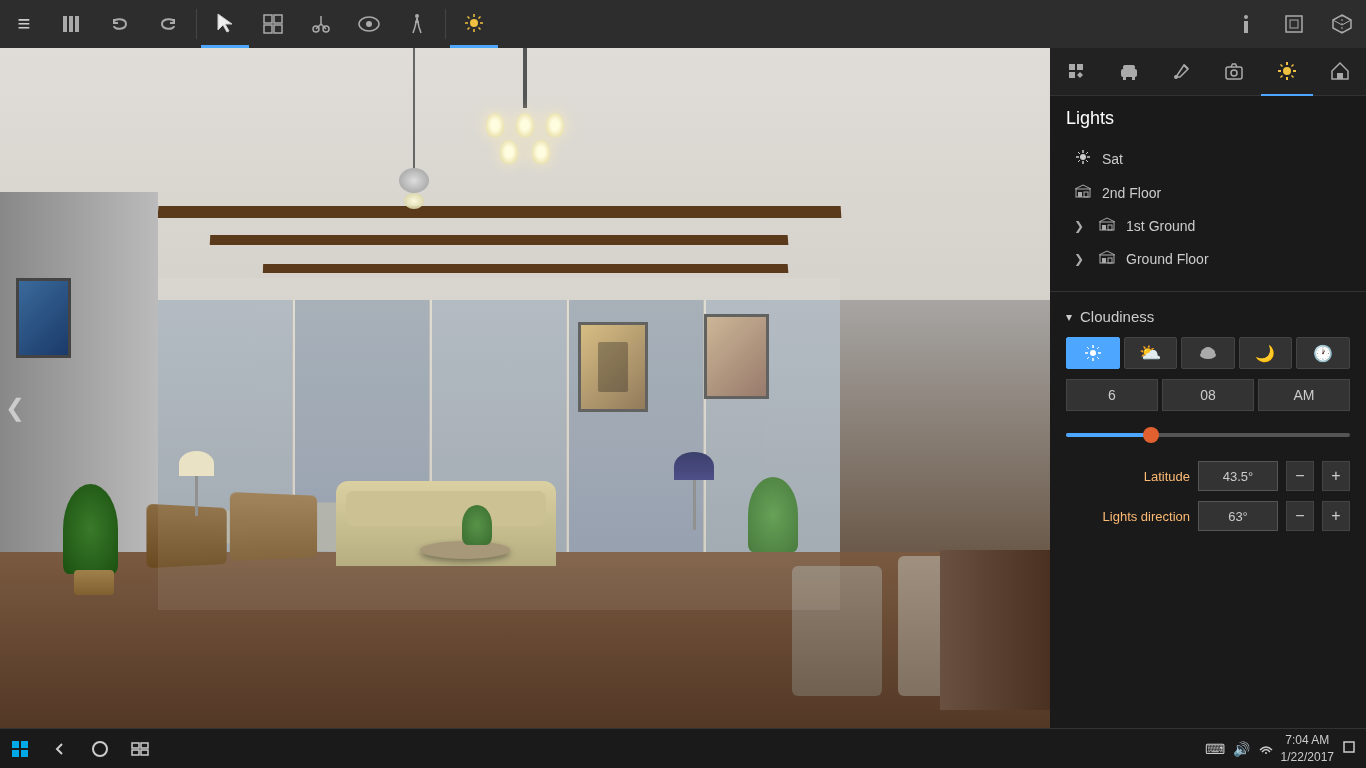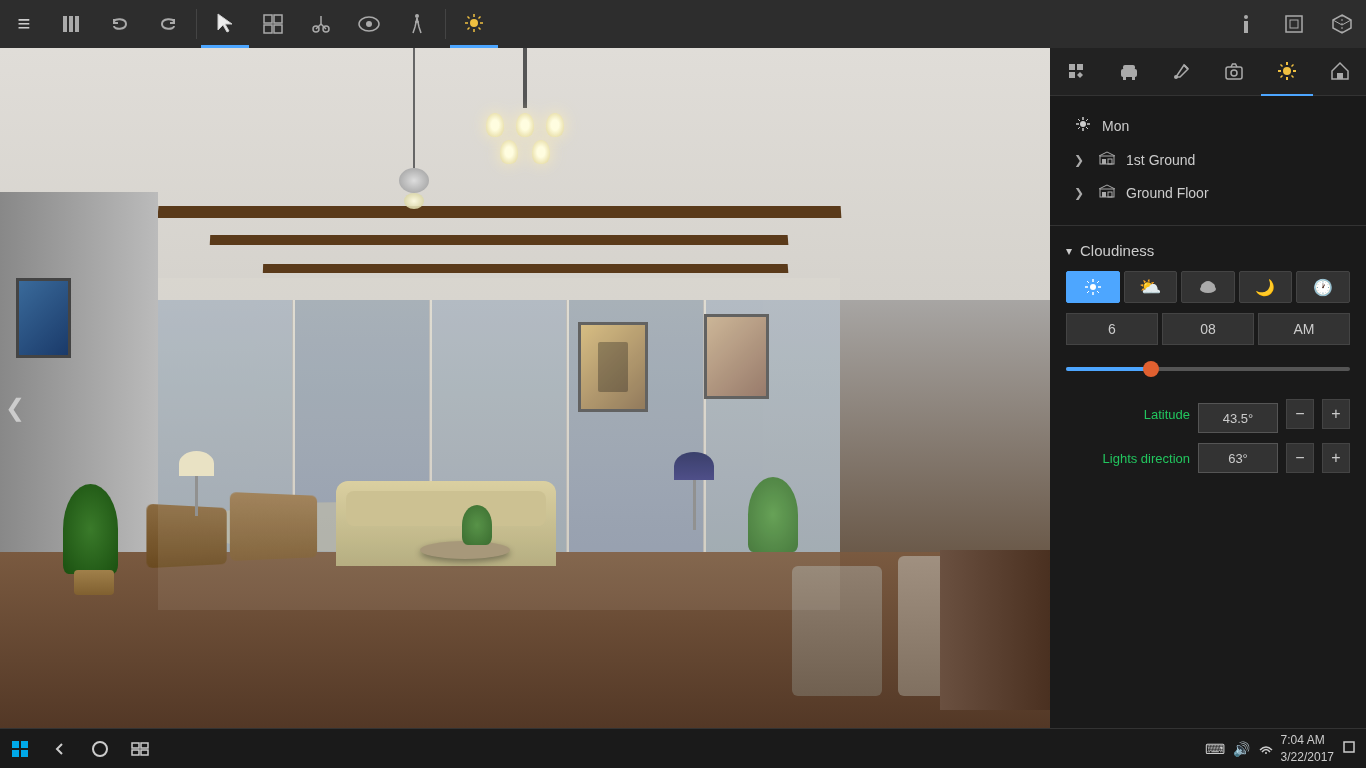--- a/index.html
+++ b/index.html
@@ -113,35 +113,35 @@
     .env-time-box {
       flex: 1; height: 32px; background: #333; border: 1px solid #444; color: #ccc;
       text-align: center; font-size: 14px; display: flex; align-items: center; justify-content: center;
     }
     .cloudiness-label { font-size: 13px; color: #ccc; margin-bottom: 8px; }
     .slider-container { position: relative; height: 20px; margin-bottom: 16px; }
     .slider-track { position: absolute; top: 50%; transform: translateY(-50%); left: 0; right: 0; height: 4px; background: #555; border-radius: 2px; }
     .slider-fill { position: absolute; top: 50%; transform: translateY(-50%); left: 0; width: 30%; height: 4px; background: #4da6ff; border-radius: 2px; }
     .slider-thumb { position: absolute; top: 50%; transform: translate(-50%, -50%); left: 30%; width: 16px; height: 16px; background: #e06030; border-radius: 50%; cursor: pointer; }
     .param-row { display: flex; align-items: center; margin-bottom: 10px; gap: 8px; }
-    .param-label { font-size: 13px; color: #22c55e; flex: 1; text-align: right; }
+    .param-label { font-size: 13px; color: #fdba74; flex: 1; text-align: right; }
     .param-input { width: 80px; height: 30px; background: #333; border: 1px solid #444; color: #ccc; text-align: center; font-size: 13px; }
     .param-btn { width: 28px; height: 30px; background: #333; border: 1px solid #444; color: #ccc; font-size: 16px; display: flex; align-items: center; justify-content: center; cursor: pointer; }
 
     
     #taskbar {
       position: absolute; bottom: 0; left: 0; width: 1366px; height: 40px;
       background: #1a1a1a; display: flex; align-items: center; z-index: 20;
       border-top: 1px solid #333;
     }
     .taskbar-start { width: 40px; height: 40px; display: flex; align-items: center; justify-content: center; background: #1a1a1a; cursor: pointer; }
     .taskbar-btn { width: 40px; height: 40px; display: flex; align-items: center; justify-content: center; color: #ccc; cursor: pointer; }
     .taskbar-spacer { flex: 1; }
     .taskbar-sys { display: flex; align-items: center; gap: 8px; padding-right: 10px; }
-    .taskbar-time { color: #ccc; font-size: 12px; text-align: left; line-height: 1.4; }
+    .taskbar-time { color: #ccc; font-size: 12px; text-align: center; line-height: 1.4; }
     .taskbar-sys-icon { color: #ccc; font-size: 14px; }
   </style>
 </head>
 <body>
 
 <div id="top-toolbar">
   <div class="toolbar-btn" style="font-size:22px;">≡</div>
   <div class="toolbar-btn">
     <svg width="22" height="22" viewBox="0 0 22 22" fill="none">
       <rect x="2" y="3" width="4" height="16" fill="#aaa"></rect>
@@ -377,38 +377,50 @@
     </div>
     <div class="rp-tab">
       <svg width="20" height="20" viewBox="0 0 20 20" fill="none">
         <path d="M2 10 L10 2 L18 10 L18 18 L2 18 Z" fill="none" stroke="#aaa" stroke-width="1.5"></path>
         <rect x="7" y="12" width="6" height="6" fill="#aaa"></rect>
       </svg>
     </div>
   </div>
 
   <div id="lights-section">
+    <div id="lights-title">Lights</div>
 
     <div class="light-item">
       <span class="light-item-icon">
         <svg width="16" height="16" viewBox="0 0 16 16" fill="none">
           <circle cx="8" cy="8" r="3" fill="#ccc"></circle>
           <line x1="8" y1="1" x2="8" y2="4" stroke="#ccc" stroke-width="1.5"></line>
           <line x1="8" y1="12" x2="8" y2="15" stroke="#ccc" stroke-width="1.5"></line>
           <line x1="1" y1="8" x2="4" y2="8" stroke="#ccc" stroke-width="1.5"></line>
           <line x1="12" y1="8" x2="15" y2="8" stroke="#ccc" stroke-width="1.5"></line>
           <line x1="3" y1="3" x2="5" y2="5" stroke="#ccc" stroke-width="1"></line>
           <line x1="11" y1="11" x2="13" y2="13" stroke="#ccc" stroke-width="1"></line>
           <line x1="13" y1="3" x2="11" y2="5" stroke="#ccc" stroke-width="1"></line>
           <line x1="3" y1="13" x2="5" y2="11" stroke="#ccc" stroke-width="1"></line>
         </svg>
       </span>
-      <span>Mon</span>
-    </div>
-
+      <span>Sat</span>
+    </div>
+
+    <div class="light-item">
+      <span class="light-item-icon">
+        <svg width="16" height="14" viewBox="0 0 16 14" fill="none">
+          <rect x="1" y="5" width="14" height="8" fill="none" stroke="#aaa" stroke-width="1"></rect>
+          <rect x="3" y="8" width="4" height="5" fill="#aaa"></rect>
+          <rect x="9" y="8" width="4" height="5" fill="none" stroke="#aaa" stroke-width="1"></rect>
+          <path d="M0 5 L8 1 L16 5" fill="none" stroke="#aaa" stroke-width="1"></path>
+        </svg>
+      </span>
+      <span>2nd Floor</span>
+    </div>
 
     <div class="light-item">
       <span class="light-item-expand">❯</span>
       <span class="light-item-icon">
         <svg width="16" height="14" viewBox="0 0 16 14" fill="none">
           <rect x="1" y="5" width="14" height="8" fill="none" stroke="#aaa" stroke-width="1"></rect>
           <rect x="3" y="8" width="4" height="5" fill="#aaa"></rect>
           <rect x="9" y="8" width="4" height="5" fill="none" stroke="#aaa" stroke-width="1"></rect>
           <path d="M0 5 L8 1 L16 5" fill="none" stroke="#aaa" stroke-width="1"></path>
         </svg>
@@ -472,21 +484,21 @@
     </div>
 
     <div class="slider-container">
       <div class="slider-track"></div>
       <div class="slider-fill"></div>
       <div class="slider-thumb"></div>
     </div>
 
     <div class="param-row">
       <span class="param-label">Latitude</span>
-      <input class="param-input" type="text" value="43.5°" style="background: rgb(51, 51, 51); border: 1px solid rgb(85, 85, 85); color: rgb(204, 204, 204);  margin-top: 8px;">
+      <input class="param-input" type="text" value="43.5°" style="background: rgb(51, 51, 51); border: 1px solid rgb(85, 85, 85); color: rgb(204, 204, 204); ">
       <div class="param-btn">−</div>
       <div class="param-btn">+</div>
     </div>
 
     <div class="param-row">
       <span class="param-label">Lights direction</span>
       <input class="param-input" type="text" value="63°" style="background: rgb(51, 51, 51); border: 1px solid rgb(85, 85, 85); color: rgb(204, 204, 204); text-align: center;">
       <div class="param-btn">−</div>
       <div class="param-btn">+</div>
     </div>
@@ -526,21 +538,21 @@
     <span class="taskbar-sys-icon" style="font-size:14px;color:#ccc;">🔊</span>
     <span class="taskbar-sys-icon" style="font-size:14px;color:#ccc;">
       <svg width="14" height="12" viewBox="0 0 14 12" fill="none">
         <path d="M1 8 Q7 2 13 8" stroke="#ccc" stroke-width="1.5" fill="none"></path>
         <path d="M3 10 Q7 5 11 10" stroke="#ccc" stroke-width="1.5" fill="none"></path>
         <circle cx="7" cy="11" r="1" fill="#ccc"></circle>
       </svg>
     </span>
     <div class="taskbar-time">
       <div>7:04 AM</div>
-      <div>3/22/2017</div>
+      <div>1/22/2017</div>
     </div>
     <span class="taskbar-sys-icon" style="font-size:14px;color:#ccc;">
       <svg width="14" height="14" viewBox="0 0 14 14" fill="none">
         <rect x="2" y="2" width="10" height="10" fill="none" stroke="#ccc" stroke-width="1.5"></rect>
       </svg>
     </span>
   </div>
 </div>
 
 </body></html>

